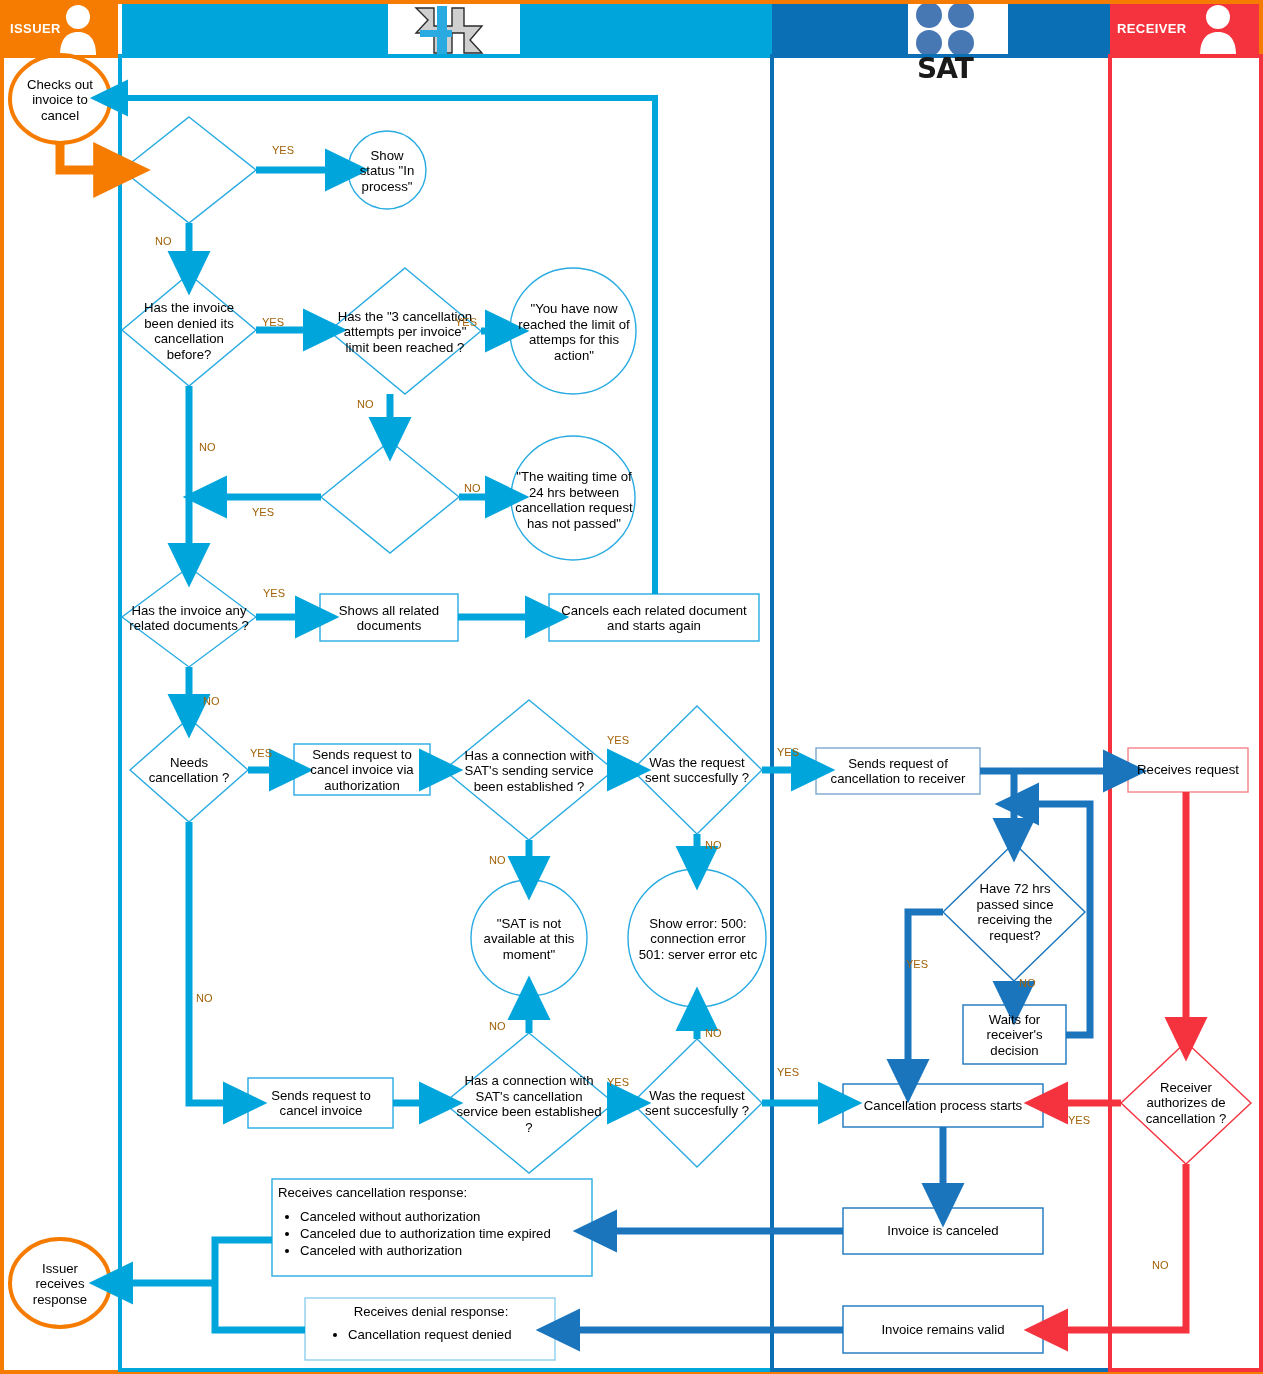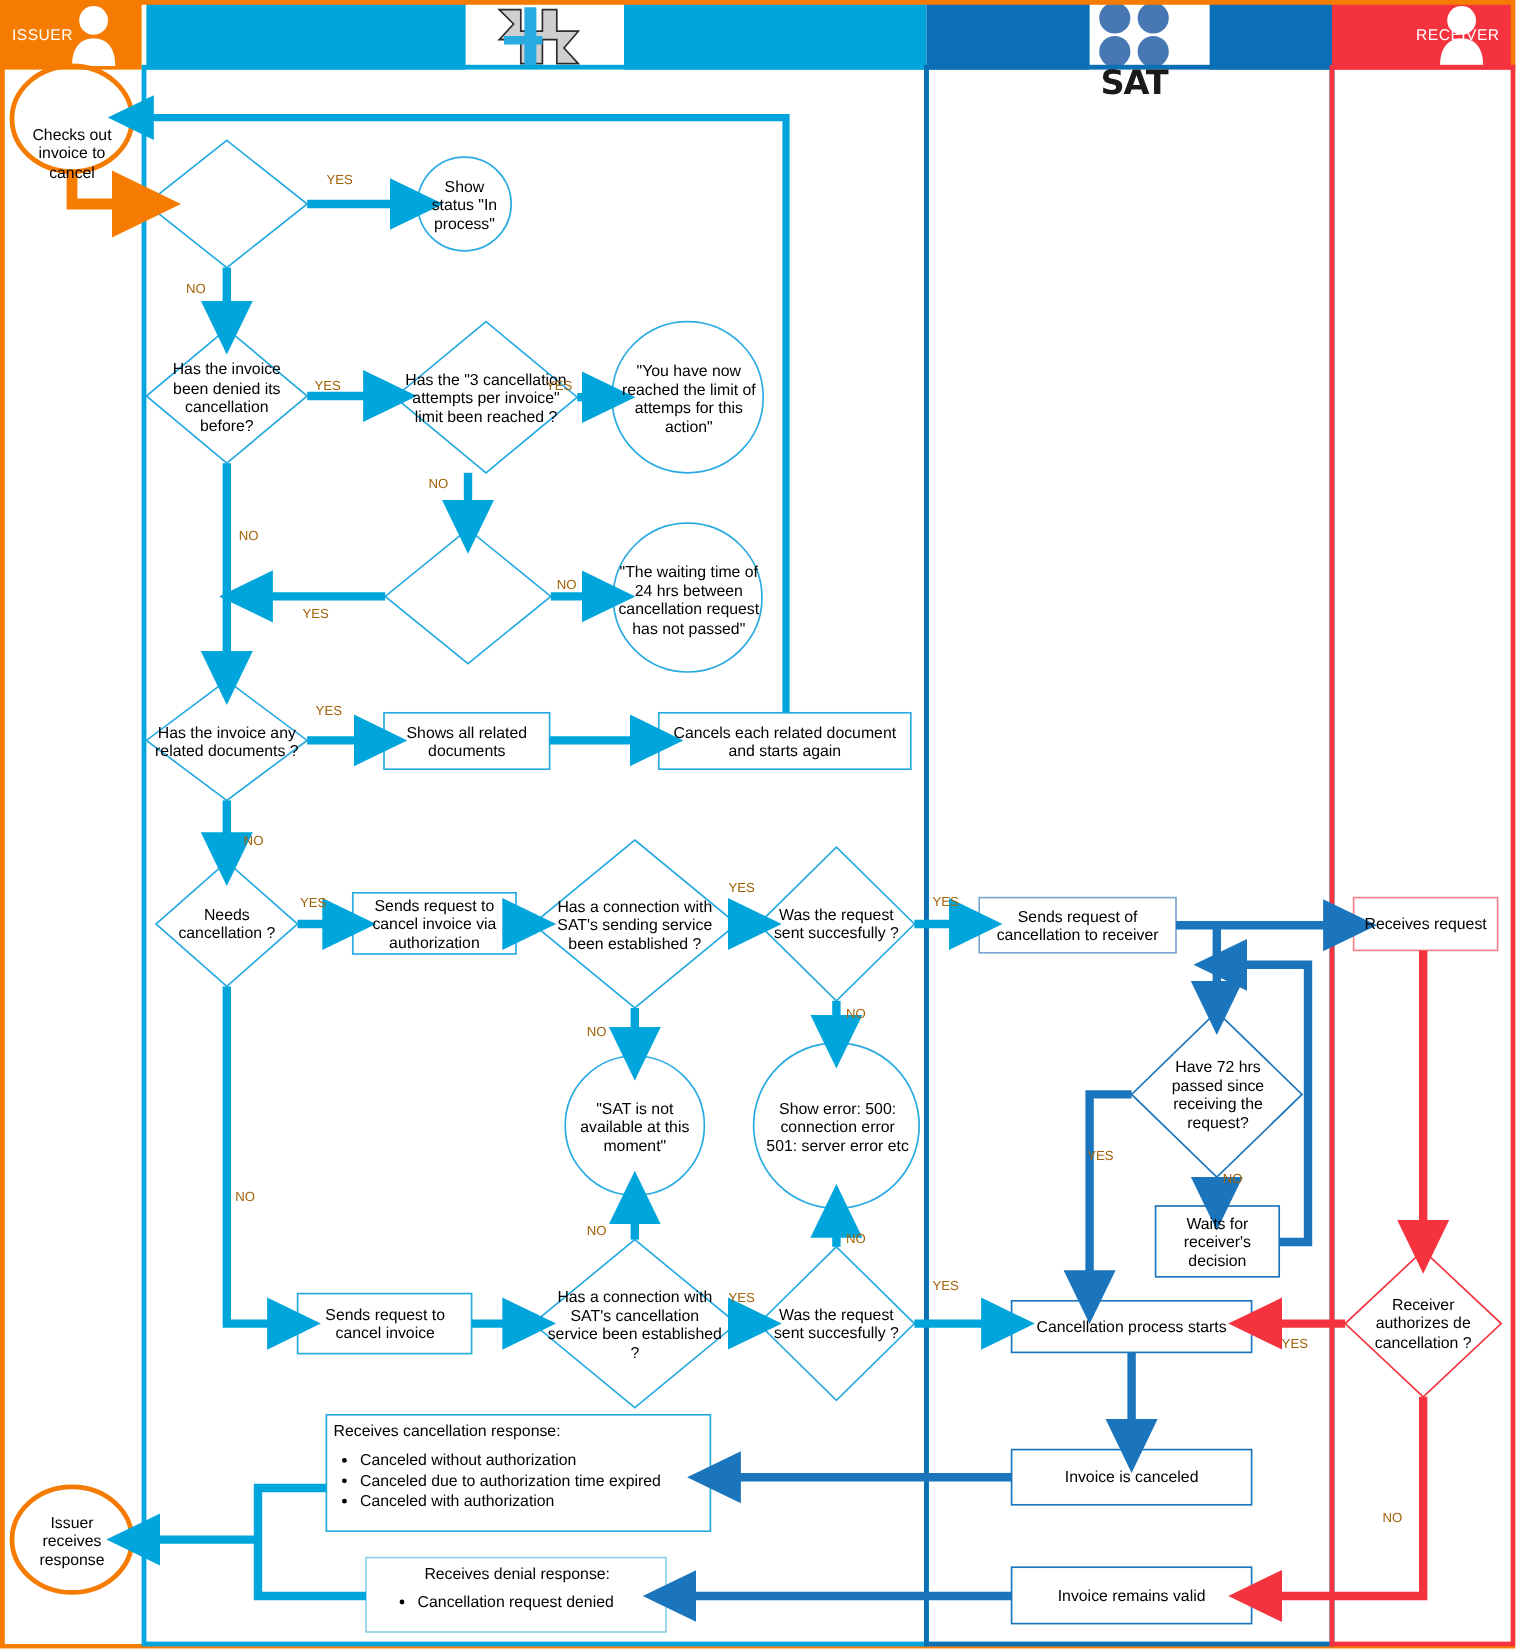--- a/index.html
+++ b/index.html
@@ -1,19 +1,19 @@
 <!DOCTYPE html>
 <html><head>
 <meta charset="utf-8">
 <style>
   html,body{margin:0;padding:0;background:#fff;}
   body{font-family:"Liberation Sans", sans-serif;}
   #stage{position:relative;width:1263px;height:1374px;overflow:hidden;background:#fff;}
   #svgroot{position:absolute;left:0;top:0;width:1263px;height:1374px;}
-  .lane-label{position:absolute;font-weight:normal;color:#fff;font-size:13px;letter-spacing:.4px;}
+  .lane-label{position:absolute;font-weight:bold;color:#fff;font-size:13px;letter-spacing:.4px;}
   .logo-sf{position:absolute;text-align:center;width:260px;}
   .logo-sf .nm{font-size:19px;font-weight:bold;color:#111;letter-spacing:-.3px;}
   .logo-sf .sb{font-size:10.5px;color:#111;letter-spacing:3.2px;}
   .logo-sat{position:absolute;text-align:center;width:140px;}
   .logo-sat .wd{font-size:28px;font-weight:bold;color:#1a1a1a;letter-spacing:-1px;font-family:"DejaVu Sans",sans-serif;}
   .nodetext{position:absolute;display:flex;align-items:center;justify-content:center;
             text-align:center;color:#000;font-size:13.2px;line-height:15.5px;pointer-events:none;}
   .edgelbl{position:absolute;color:#a16207;font-size:11px;line-height:14px;white-space:nowrap;}
   .listbox{position:absolute;color:#000;font-size:13.2px;line-height:17px;}
   .listbox ul{margin:7px 0 0 0;padding-left:22px;}
@@ -187,27 +187,27 @@
       <path d="M843,1231 L602,1231" stroke="#1B75BC" stroke-width="7" marker-end="url(#ar-blue)"></path>
       <path d="M843,1330 L565,1330" stroke="#1B75BC" stroke-width="7" marker-end="url(#ar-blue)"></path>
 
       <path d="M1186,792 L1186,1032" stroke="#F5333F" stroke-width="7" marker-end="url(#ar-red)"></path>
       <path d="M1121,1103 L1053,1103" stroke="#F5333F" stroke-width="7" marker-end="url(#ar-red)"></path>
       <path d="M1186,1164 L1186,1330 L1053,1330" stroke="#F5333F" stroke-width="7" marker-end="url(#ar-red)"></path>
     </g>
   </svg>
 
   <div class="lane-label" style="left:10px;top:21px;">ISSUER</div>
-  <div class="lane-label" style="left:1180px;top:21px;">RECEIVER</div>
+  <div class="lane-label" style="left:1117px;top:21px;">RECEIVER</div>
 
   <div class="logo-sat" style="left:875px;top:52px;">
     <div class="wd">SAT</div>
   </div>
 
-  <div class="nodetext" style="left:16px;top:72px;width:88px;height:56px;margin-top:28px;">Checks out invoice to cancel</div>
+  <div class="nodetext" style="left:16px;top:72px;width:88px;height:56px;">Checks out invoice to cancel</div>
   <div class="nodetext" style="left:16px;top:1256px;width:88px;height:56px;">Issuer receives response</div>
 
   <div class="nodetext" style="left:353px;top:144px;width:68px;height:54px;">Show status "In process"</div>
   <div class="nodetext" style="left:133px;top:288px;width:112px;height:86px;">Has the invoice been denied its cancellation before?</div>
   <div class="nodetext" style="left:331px;top:283px;width:148px;height:98px;">Has the "3 cancellation attempts per invoice" limit been reached ?</div>
   <div class="nodetext" style="left:514px;top:291px;width:120px;height:82px;">"You have now reached the limit of attemps for this action"</div>
   <div class="nodetext" style="left:511px;top:447px;width:126px;height:106px;">"The waiting time of 24 hrs between cancellation request has not passed"</div>
   <div class="nodetext" style="left:128px;top:585px;width:122px;height:66px;">Has the invoice any related documents ?</div>
   <div class="nodetext" style="left:324px;top:598px;width:130px;height:40px;">Shows all related documents</div>
   <div class="nodetext" style="left:553px;top:598px;width:202px;height:40px;">Cancels each related document and starts again</div>

